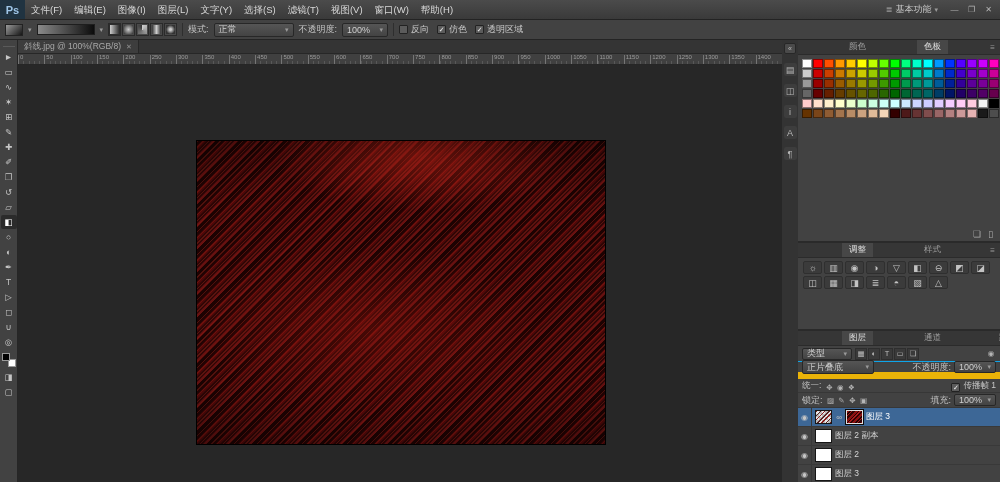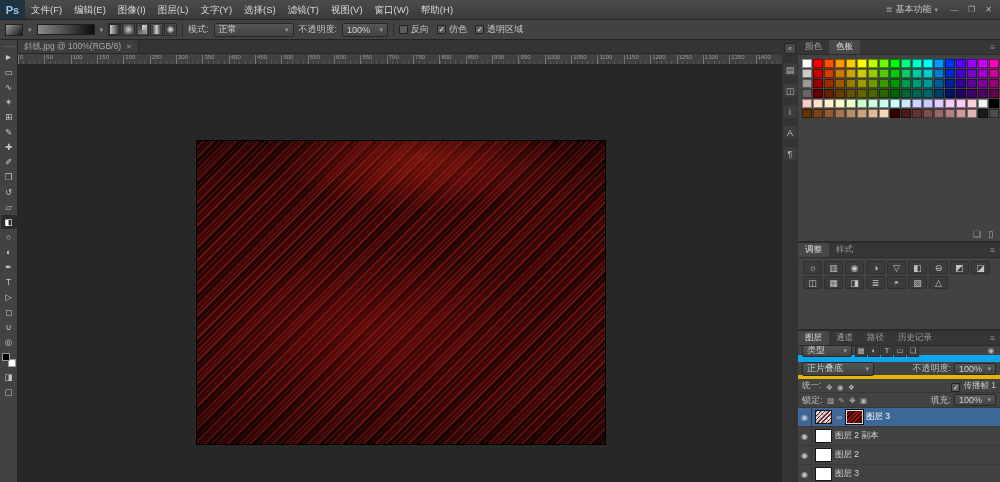--- a/index.html
+++ b/index.html
@@ -80,41 +80,41 @@
 
   
   .dock{width:218px;display:flex;background:#333;flex:none;}
   .dock-strip{width:16px;background:#333;display:flex;flex-direction:column;align-items:center;padding-top:3px;flex:none;}
   .collapse-btn{width:12px;height:11px;background:#4a4a4a;border:1px solid #272727;border-radius:2px;color:#bbb;font-size:7px;display:flex;align-items:center;justify-content:center;}
   .strip-icons{display:flex;flex-direction:column;gap:8px;margin-top:9px;align-items:center;}
   .strip-icon{width:13px;height:13px;display:flex;align-items:center;justify-content:center;color:#b8b8b8;font-size:9px;background:#3d3d3d;border-radius:2px;}
   .panels{flex:1;display:flex;flex-direction:column;min-width:0;}
   .panel{background:#424242;border-bottom:2px solid #2a2a2a;display:flex;flex-direction:column;min-height:0;}
   .panel-header{height:15px;background:#363636;display:flex;align-items:stretch;border-bottom:1px solid #2b2b2b;flex:none;}
-  .panel-tab{padding:0 7px;display:flex;align-items:center;font-size:8.5px;color:#9d9d9d;white-space:nowrap;}
+  .panel-tab{padding:0 7px;display:flex;align-items:center;font-size:8.5px;color:#9d9d9d;white-space:nowrap;margin-left:44px;}
   .panel-tab.active{background:#474747;color:#e0e0e0;}
   .panel-menu{margin-left:auto;padding:0 5px;color:#9a9a9a;font-size:8px;display:flex;align-items:center;}
 
   .swatches-panel{height:203px;flex:none;}
   .swatch-grid{display:grid;grid-template-columns:repeat(18,10px);gap:1px;padding:4px;}
   .swatch{height:9px;border:1px solid rgba(0,0,0,0.45);}
   .swatch-footer{margin-top:auto;display:flex;justify-content:flex-end;gap:7px;padding:2px 7px;color:#ababab;font-size:9px;}
 
   .adjustments-panel{height:88px;flex:none;}
   .adj-title{padding:3px 6px 1px;color:#c0c0c0;font-size:8.5px;}
   .adj-grid{display:grid;grid-template-columns:repeat(9,20px);gap:2px 1px;padding:3px 5px;}
   .adj-icon{width:19px;height:13px;display:flex;align-items:center;justify-content:center;color:#c3c3c3;font-size:9px;background:#3b3b3b;border:1px solid #2f2f2f;border-radius:2px;}
 
   .layers-panel{flex:1;border-bottom:none;}
   .lp-row{display:flex;align-items:center;gap:3px;padding:0 4px;flex:none;}
-  .lp-filter{height:16px;border-bottom:7px solid #0ea5e9;}
+  .lp-filter{height:16px;border-bottom:1px solid #0ea5e9;}
   .dd-filter{width:50px;justify-content:space-between;height:12px;}
   .row-icons{display:flex;gap:1px;}
   .filter-icon{width:12px;height:12px;display:flex;align-items:center;justify-content:center;color:#bdbdbd;font-size:7.5px;background:#3a3a3a;border:1px solid #2e2e2e;}
-  .lp-blend{height:17px;border-bottom:4px solid #eab308;}
+  .lp-blend{height:17px;border-bottom:7px solid #eab308;}
   .dd-blend{width:72px;justify-content:space-between;}
   .lp-unify{height:14px;border-bottom:1px solid #373737;font-size:8.5px;align-items:flex-end;}
   .lp-lock{height:15px;border-bottom:1px solid #373737;}
   .dd-fill{width:42px;justify-content:space-between;height:12px;}
   .mini-icon{width:10px;height:10px;display:flex;align-items:center;justify-content:center;color:#b5b5b5;font-size:7.5px;}
   .spacer{flex:1;}
   .layer-list{flex:1;overflow:hidden;display:flex;flex-direction:column;}
   .layer-row{height:19px;display:flex;align-items:center;gap:3px;padding:0 3px 0 0;border-bottom:1px solid #393939;background:#424242;flex:none;}
   .eye-cell{width:14px;height:100%;display:flex;align-items:center;justify-content:center;border-right:1px solid #383838;color:#c5c5c5;font-size:8px;flex:none;}
   .thumb{width:17px;height:14px;border:1px solid #161616;background:#fff;flex:none;}

